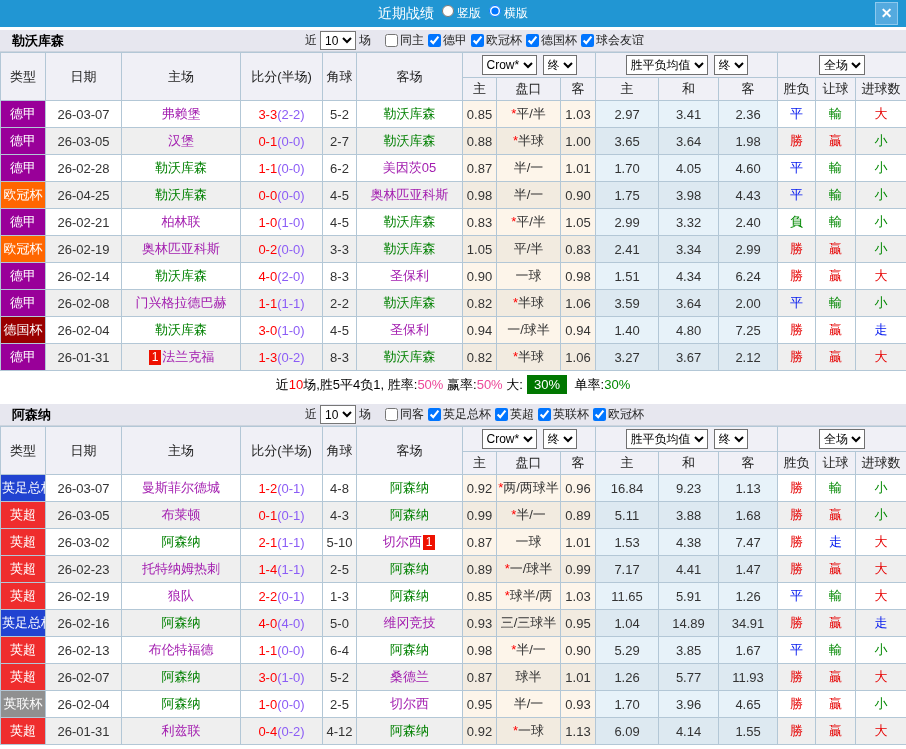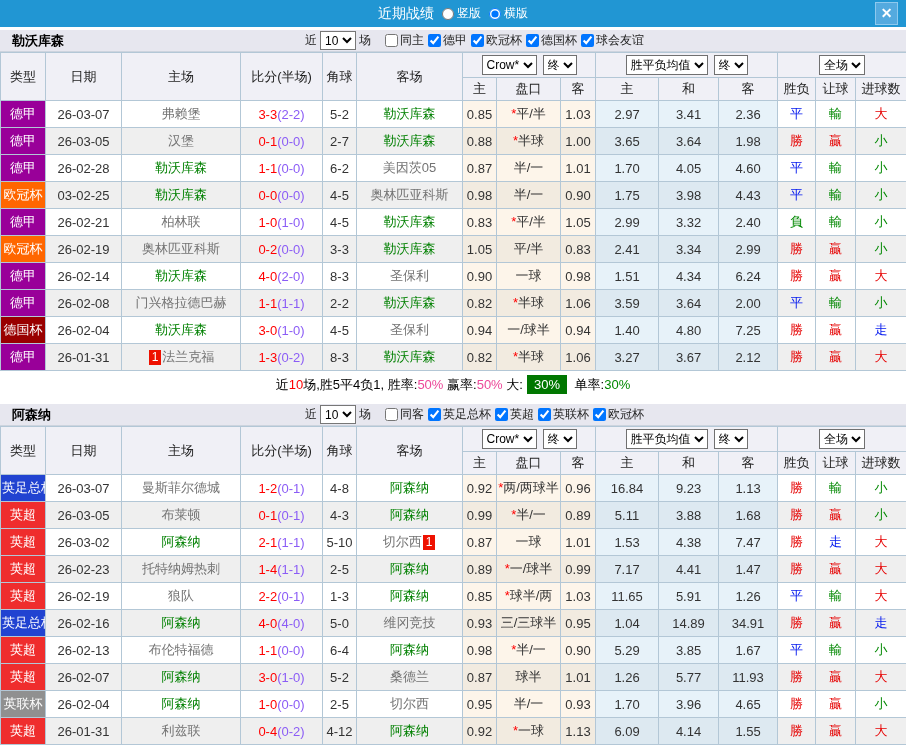--- a/index.html
+++ b/index.html
@@ -9,21 +9,21 @@
     font-family:"Liberation Sans","DejaVu Sans",sans-serif;
     color:#222;
   }
   
   .titlebar {
     height:27px; background:#2196d3; position:relative;
     display:flex; align-items:center; justify-content:center;
     color:#fff;
   }
   .titlebar .title { font-weight:normal; font-size:14px; }
-  .radio-lbl { display:inline-flex; align-items:center; font-size:12px; margin-left:8px; cursor:pointer; }
+  .radio-lbl { display:inline-flex; align-items:flex-start; font-size:12px; margin-left:8px; cursor:pointer; }
   .radio-lbl input { width:12px; height:12px; margin:0 3px 0 0; }
   .close-btn {
     position:absolute; right:8px; top:2px; width:23px; height:23px;
     background:#54aadf; border:1px solid #8ec9ee; color:#fff;
     font-size:14px; font-weight:bold; line-height:19px; text-align:center;
     padding:0; cursor:pointer;
   }
   
   .section-hdr {
     height:22px; background:#e7e7ef; display:flex; align-items:center;
@@ -44,21 +44,21 @@
   thead tr.h2 th { height:23px; }
   thead select { height:20px; font-size:12px; border:1px solid #707070; background:#fff; margin:0 3px; }
   tbody td { height:27px; color:#333; }
   tbody tr:nth-child(even) td { background:#efefef; }
   tbody td.crow { background:#fdf5ea; }
   tbody tr:nth-child(even) td.crow { background:#f2ebe0; }
   tbody td.avg { background:#e7f2f9; }
   tbody tr:nth-child(even) td.avg { background:#dde9f1; }
   td.lg { color:#fff; font-size:13px; }
   .team { color:#008000; }
-  .opp  { color:#737373; }
+  .opp  { color:#a21caf; }
   .ft { color:#ff0000; }
   .ht { color:#8b5cf6; }
   .star { color:#ff0000; }
   .c-r { color:#e60000; }
   .c-g { color:#008800; }
   .c-b { color:#0016ee; }
   .badge1 {
     display:inline-block; background:#ee1100; color:#fff;
     font-size:12px; line-height:15px; padding:0 3px; margin:0 1px;
   }
@@ -215,21 +215,21 @@
         <td class="crow">1.01</td>
         <td class="avg">1.70</td>
         <td class="avg">4.05</td>
         <td class="avg">4.60</td>
         <td><span class="c-b">平</span></td>
         <td><span class="c-g">輸</span></td>
         <td><span class="c-g">小</span></td>
       </tr>
       <tr>
         <td class="lg" style="background: rgb(255, 102, 0);">欧冠杯</td>
-        <td>03-02-25</td>
+        <td>26-04-25</td>
         <td><span class="team">勒沃库森</span></td>
         <td><span class="ft">0-0</span><span class="ht">(0-0)</span></td>
         <td>4-5</td>
         <td><span class="opp">奥林匹亚科斯</span></td>
         <td class="crow">0.98</td>
         <td class="crow">半/一</td>
         <td class="crow">0.90</td>
         <td class="avg">1.75</td>
         <td class="avg">3.98</td>
         <td class="avg">4.43</td>

